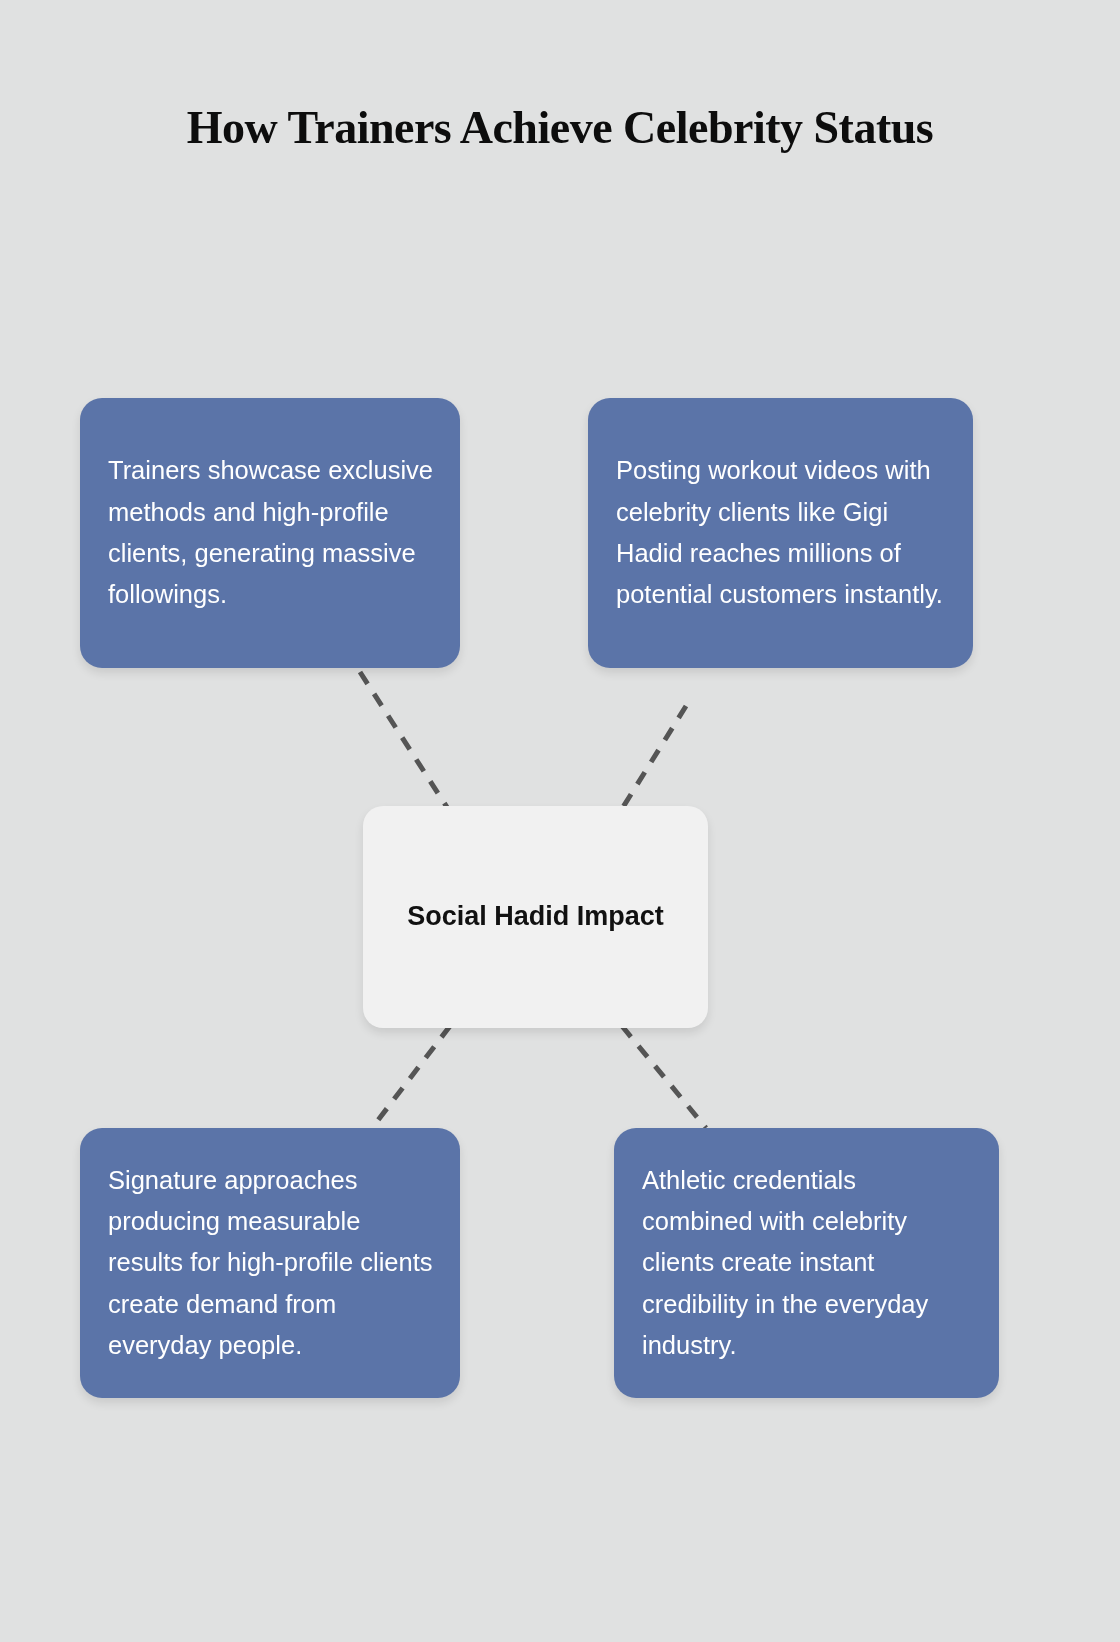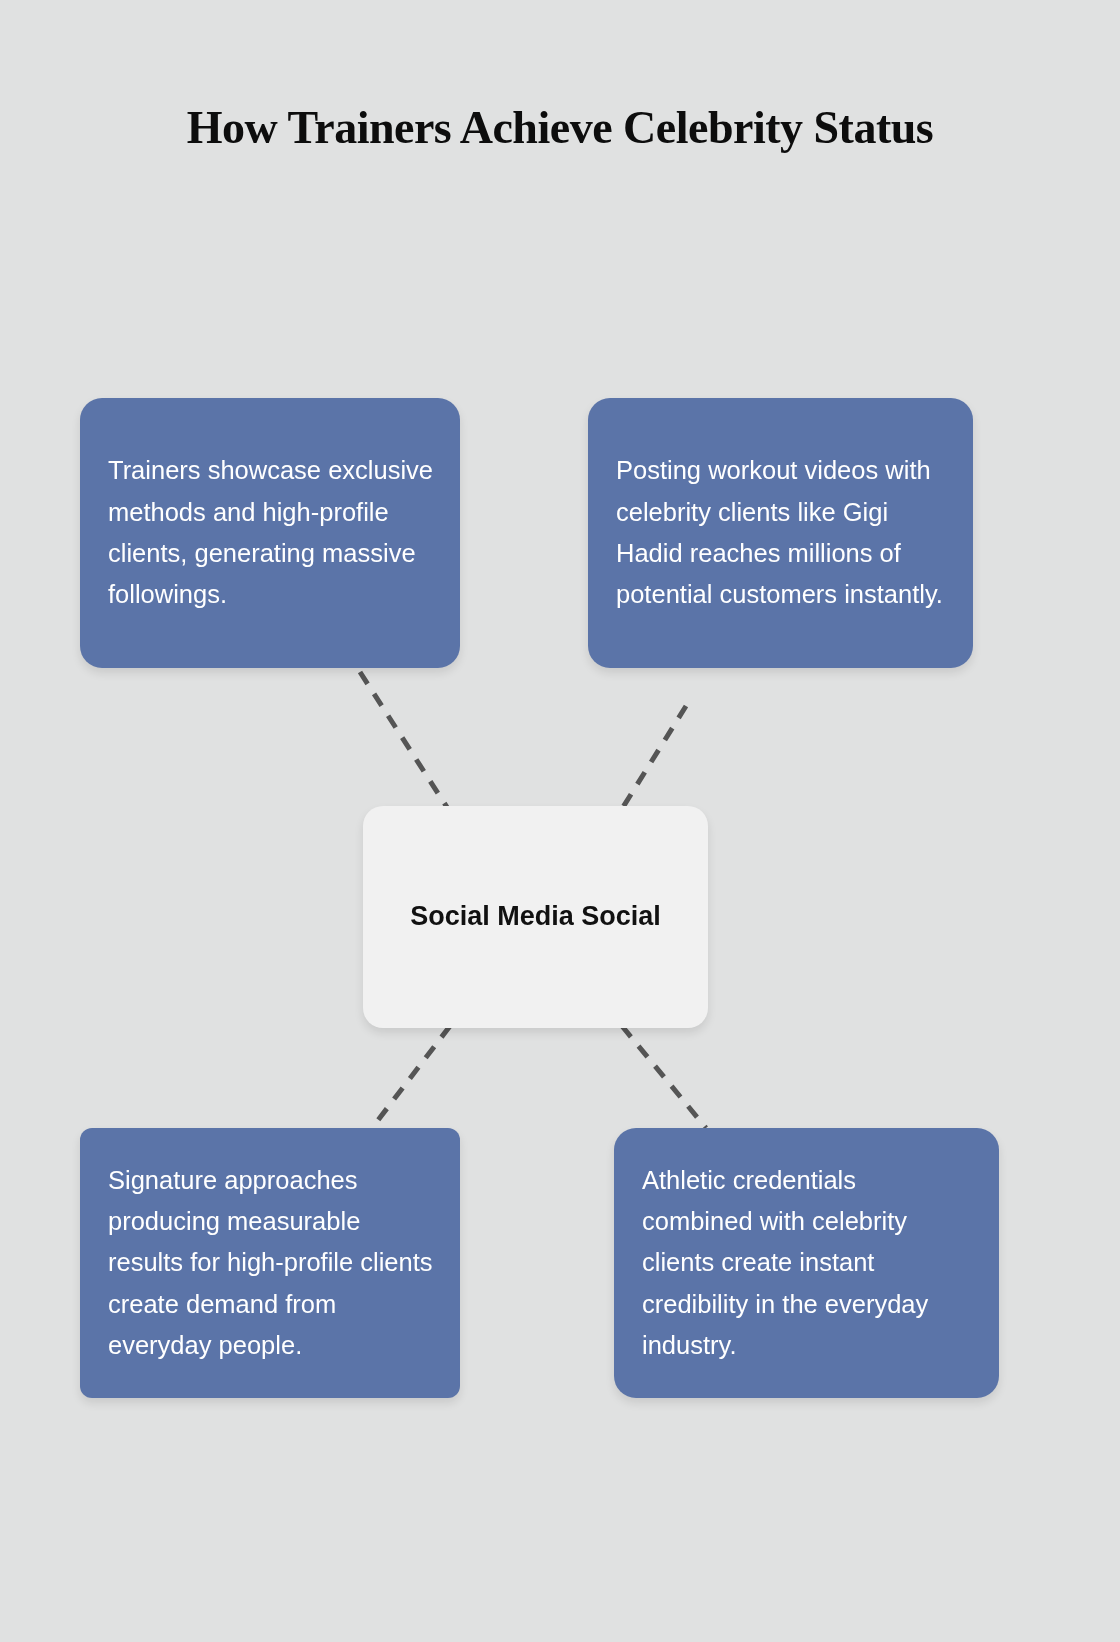--- a/index.html
+++ b/index.html
@@ -65,21 +65,21 @@
     text-align: center;
     font-size: 27px;
     font-weight: bold;
     line-height: 1.45;
     padding: 20px;
   }
   
   #node-tl { left: 80px;  top: 398px;  width: 380px; height: 270px; }
   #node-tr { left: 588px; top: 398px;  width: 385px; height: 270px; }
   #node-center { left: 363px; top: 806px; width: 345px; height: 222px; }
-  #node-bl { left: 80px;  top: 1128px; width: 380px; height: 270px; border-radius: 12px; }
+  #node-bl { left: 80px;  top: 1128px; width: 380px; height: 270px; }
   #node-br { left: 614px; top: 1128px; width: 385px; height: 270px; }
 </style>
 </head>
 <body>
 
 <div class="canvas">
 
   <div class="title">How Trainers Achieve Celebrity Status</div>
 
   <svg class="connectors" viewBox="0 0 1120 1642">
@@ -91,21 +91,21 @@
 
   <div class="node leaf" id="node-tl">
     <span class="txt">Trainers showcase exclusive methods and high-profile clients, generating massive followings.</span>
   </div>
 
   <div class="node leaf" id="node-tr">
     <span class="txt">Posting workout videos with celebrity clients like Gigi Hadid reaches millions of potential customers instantly.</span>
   </div>
 
   <div class="node center" id="node-center">
-    <span class="txt">Social Media Social</span>
+    <span class="txt">Social Hadid Impact</span>
   </div>
 
   <div class="node leaf" id="node-bl">
     <span class="txt">Signature approaches producing measurable results for high-profile clients create demand from everyday people.</span>
   </div>
 
   <div class="node leaf" id="node-br">
     <span class="txt">Athletic credentials combined with celebrity clients create instant credibility in the everyday industry.</span>
   </div>
 

